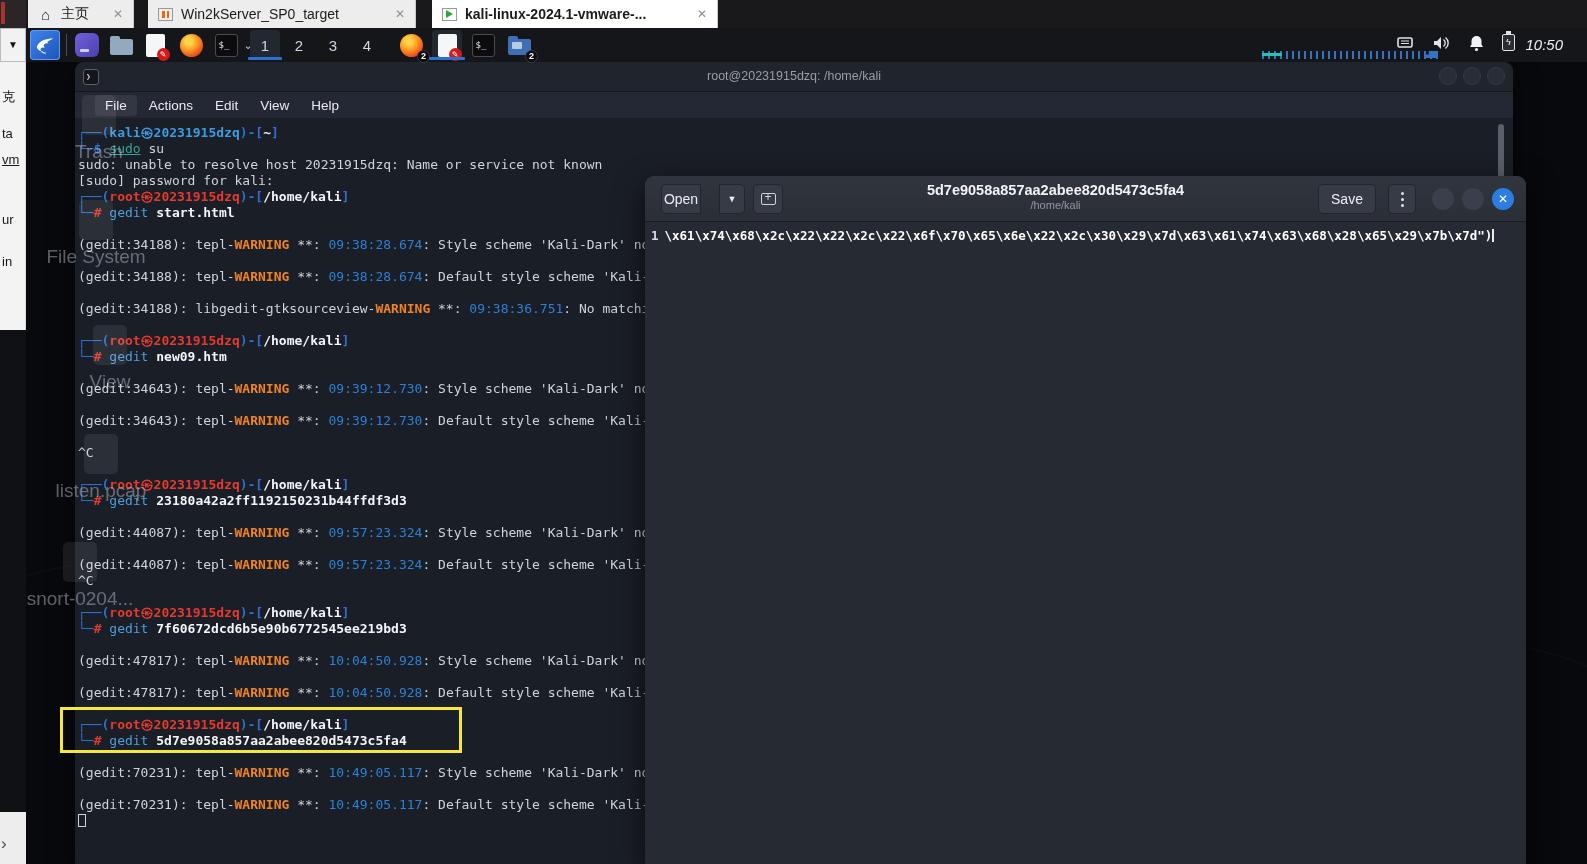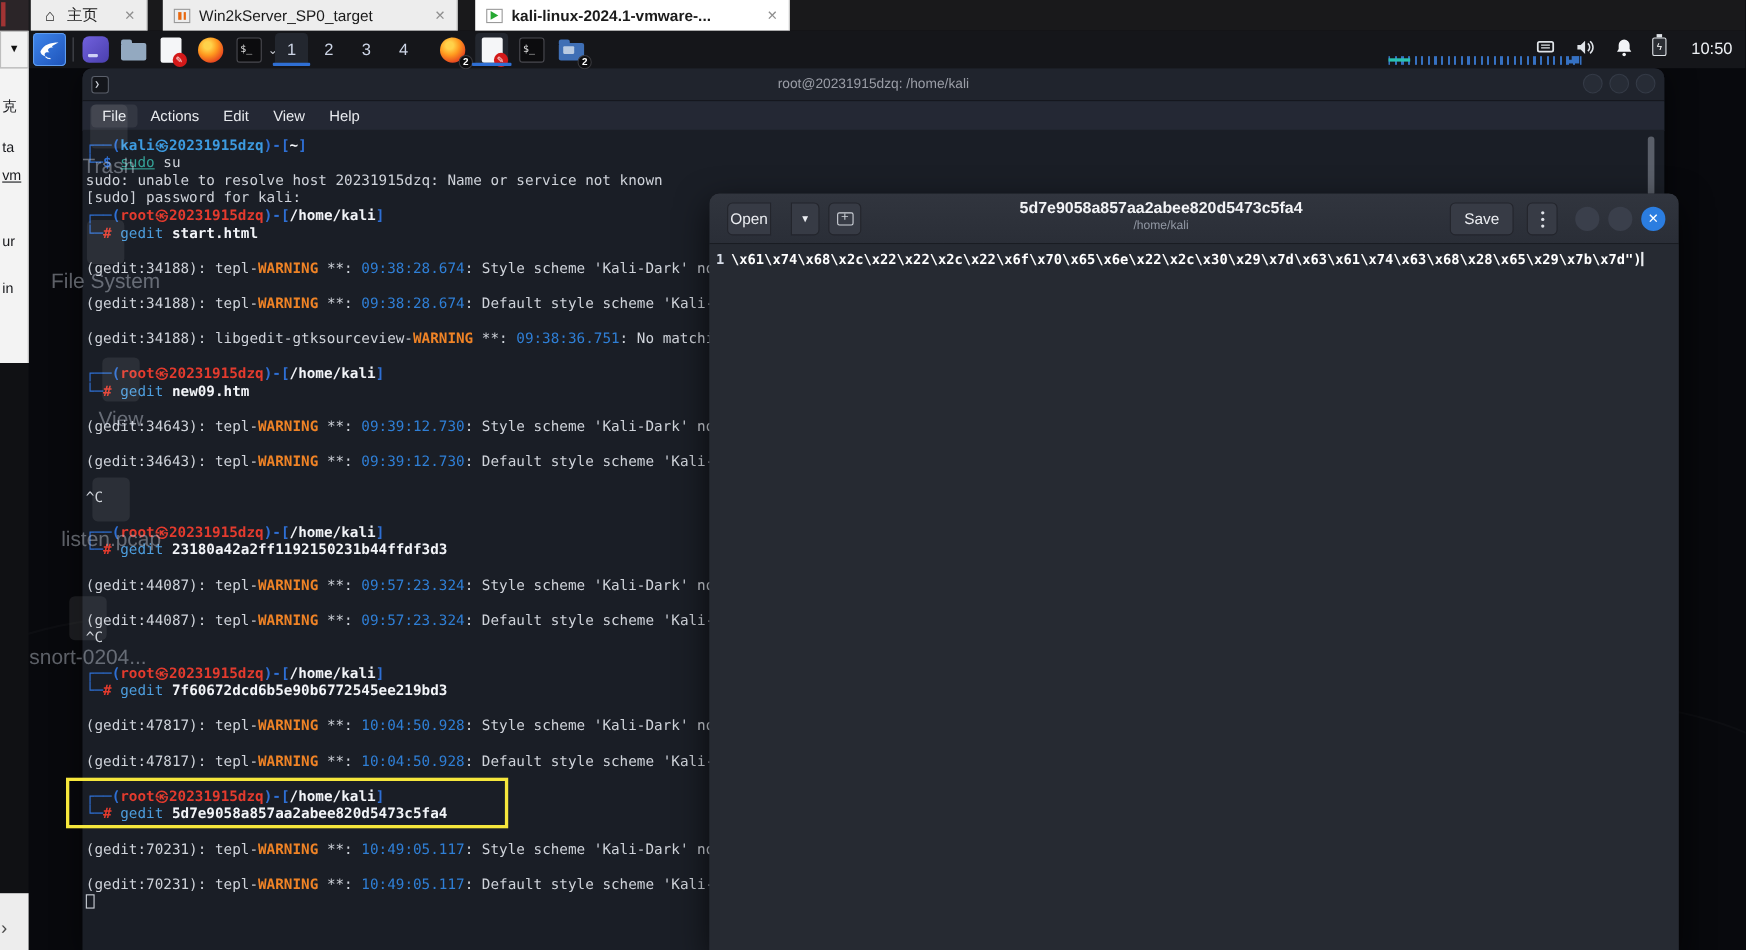--- a/index.html
+++ b/index.html
@@ -84,21 +84,21 @@
   
   #term { position:absolute; left:75px; top:62px; width:1438px; height:802px; z-index:20;
           background:rgba(27,31,40,0.96); border-radius:9px 9px 0 0; box-shadow:0 6px 26px rgba(0,0,0,0.55); }
   #term-titlebar { position:absolute; left:0; top:0; width:100%; height:30px; background:#20242d; border-radius:9px 9px 0 0;
                    border-bottom:1px solid #15171d; }
   #term-title { position:absolute; left:0; right:0; top:7px; text-align:center; color:#9a9da6; font-size:12.5px; }
   #term-appicon { position:absolute; left:8px; top:7px; width:16px; height:16px; background:#14161b; border:1px solid #5a5f6a;
                   border-radius:3px; color:#cfd3da; font-size:8px; line-height:14px; padding-left:2px; font-family:"DejaVu Sans Mono",monospace; }
   .wctl { position:absolute; top:5px; width:18px; height:18px; border-radius:50%; background:#272c36; border:1px solid #343a46; }
   #term-menubar { position:absolute; left:0; top:30px; width:100%; height:27px; background:#242834; display:flex; align-items:center;
-                  padding-left:8px; gap:2px; border-bottom:1px solid #1b1e26; }
+                  padding-left:20px; gap:2px; border-bottom:1px solid #1b1e26; }
   .menu-item { color:#e8eaee; font-size:13.5px; padding:3px 10px; border-radius:4px; }
   .menu-item.first { background:rgba(255,255,255,0.07); }
   #term-body { position:absolute; left:0; top:57px; width:100%; height:745px; overflow:hidden;
                font-family:"DejaVu Sans Mono",monospace; font-size:13px; padding:6px 0 0 3px; }
   .t-line { height:16px; line-height:16px; white-space:pre; }
   .seg-f { color:#2e6fd4; font-weight:700; }
   .seg-k { color:#3d9be0; font-weight:700; }
   .seg-r { color:#e43b2e; font-weight:700; }
   .seg-p { color:#f2f4f8; font-weight:700; }
   .seg-s { color:#2e6fd4; font-weight:700; }
@@ -362,21 +362,21 @@
     </div>
     <div class="tray" style="right:102px;">
       <svg width="17" height="18" viewBox="0 0 17 18">
         <path d="M8.5 2 a5 5 0 0 1 5 5 v3.5 l1.5 2.5 H2 l1.5 -2.5 V7 a5 5 0 0 1 5 -5 Z" fill="#f2f4f7"></path>
         <circle cx="8.5" cy="15.5" r="1.6" fill="#f2f4f7"></circle>
       </svg>
     </div>
     <div class="tray" style="right:72px;">
         <span class="batt">ϟ</span>
       </div>
-    <div class="tray" style="right:12px; top:8px;">
+    <div class="tray" style="right:24px; top:8px;font-style:italic;">
         <span id="clock">10:50</span>
       </div>
   </div>
 
   <div id="leftrail">
     <div id="lr-top">
         <div id="lr-red"></div>
       </div>
     <div id="lr-dd">▼</div>
     <div id="lr-white">

